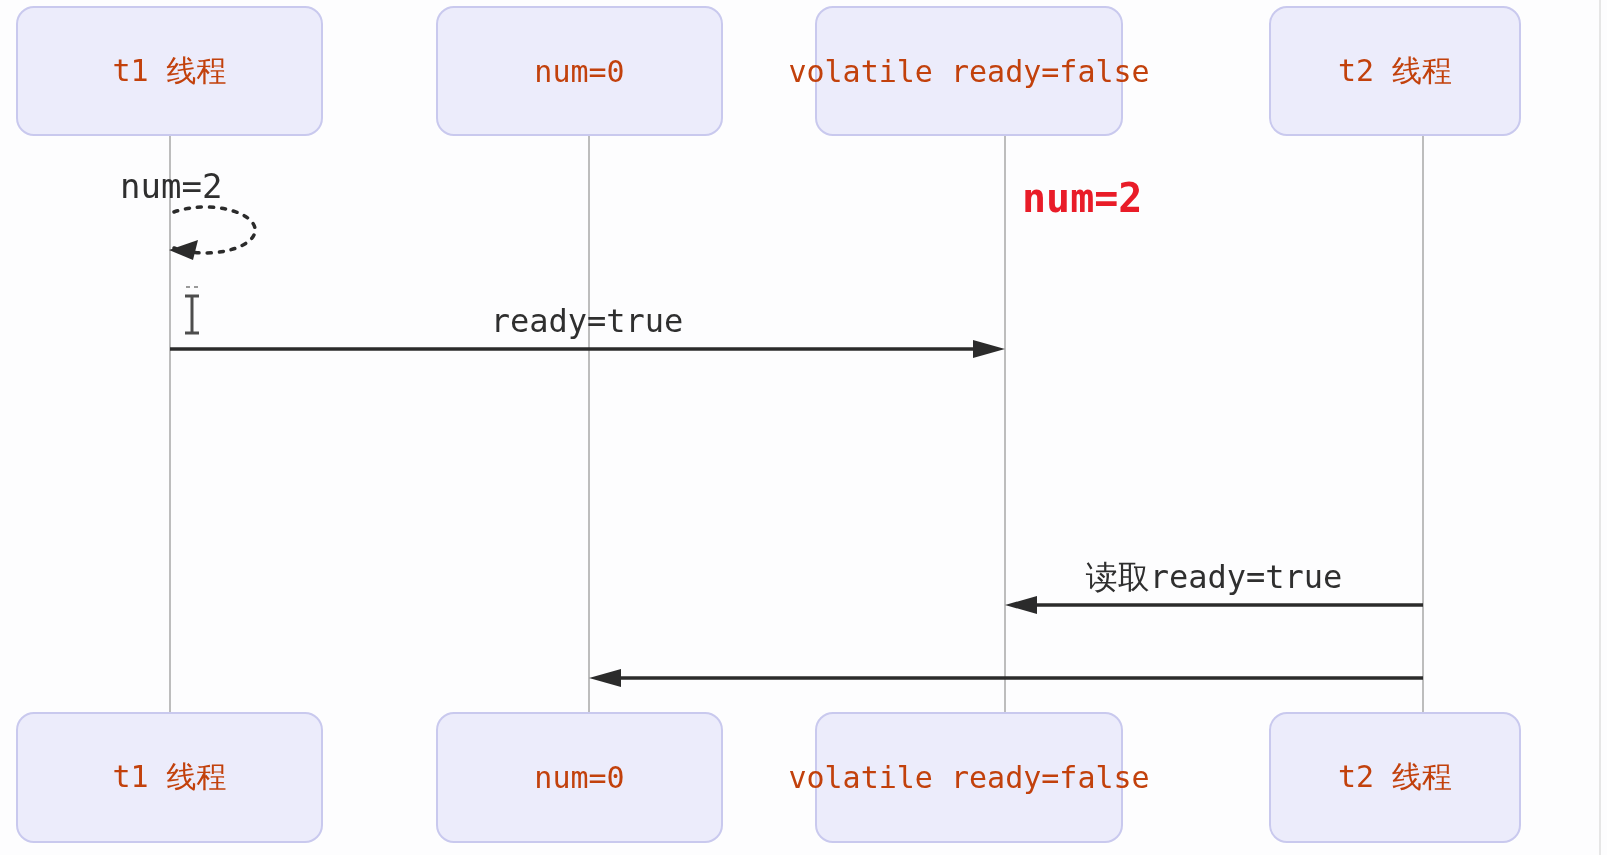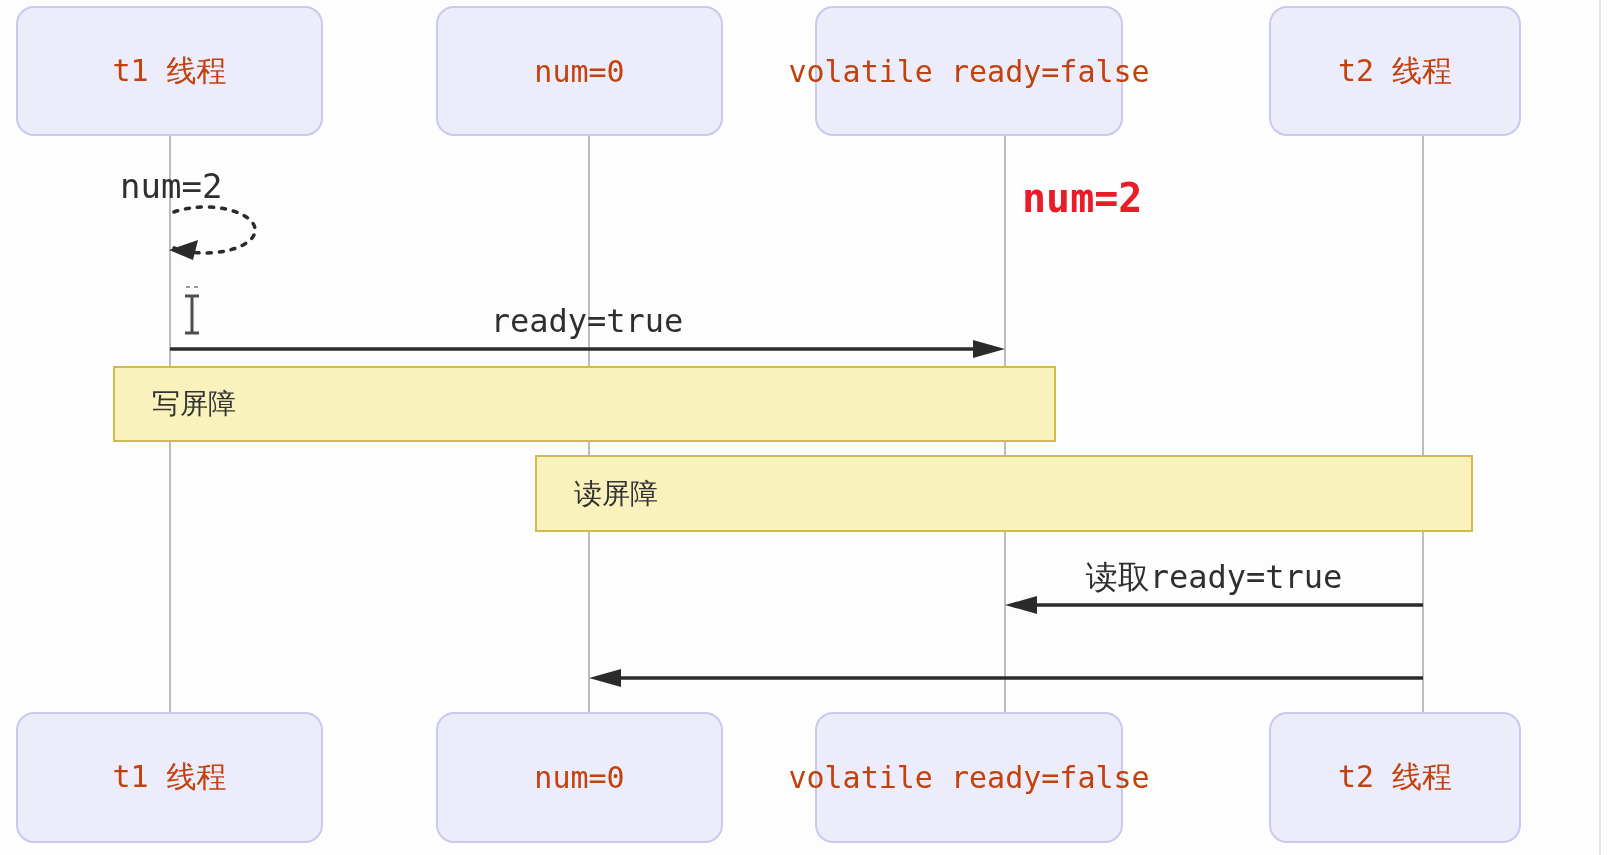--- a/index.html
+++ b/index.html
@@ -29,26 +29,20 @@
 
 <div class="stage">
 
   <svg class="layer" viewBox="0 0 1607 855">
     <line x1="170" y1="136" x2="170" y2="712" stroke="#bdbdbd" stroke-width="2"></line>
     <line x1="589" y1="136" x2="589" y2="712" stroke="#bdbdbd" stroke-width="2"></line>
     <line x1="1005" y1="136" x2="1005" y2="712" stroke="#bdbdbd" stroke-width="2"></line>
     <line x1="1423" y1="136" x2="1423" y2="712" stroke="#bdbdbd" stroke-width="2"></line>
   </svg>
 
-  <div class="barrier barrier-write">
-    <span>写屏障</span>
-  </div>
-  <div class="barrier barrier-read">
-    <span>读屏障</span>
-  </div>
 
   <svg class="layer" viewBox="0 0 1607 855">
     <g>
       <line x1="170" y1="349" x2="976" y2="349" stroke="#2b2b2b" stroke-width="3.5"></line>
       <polygon points="1005,349 973,340 973,358" fill="#2b2b2b"></polygon>
     </g>
     <g>
       <path d="M 174 212 A 50 23 0 1 1 174 248" fill="none" stroke="#2b2b2b" stroke-width="3.5" stroke-dasharray="4 8" stroke-linecap="round"></path>
       <polygon points="169,250 198,240 193,260" fill="#2b2b2b"></polygon>
     </g>

